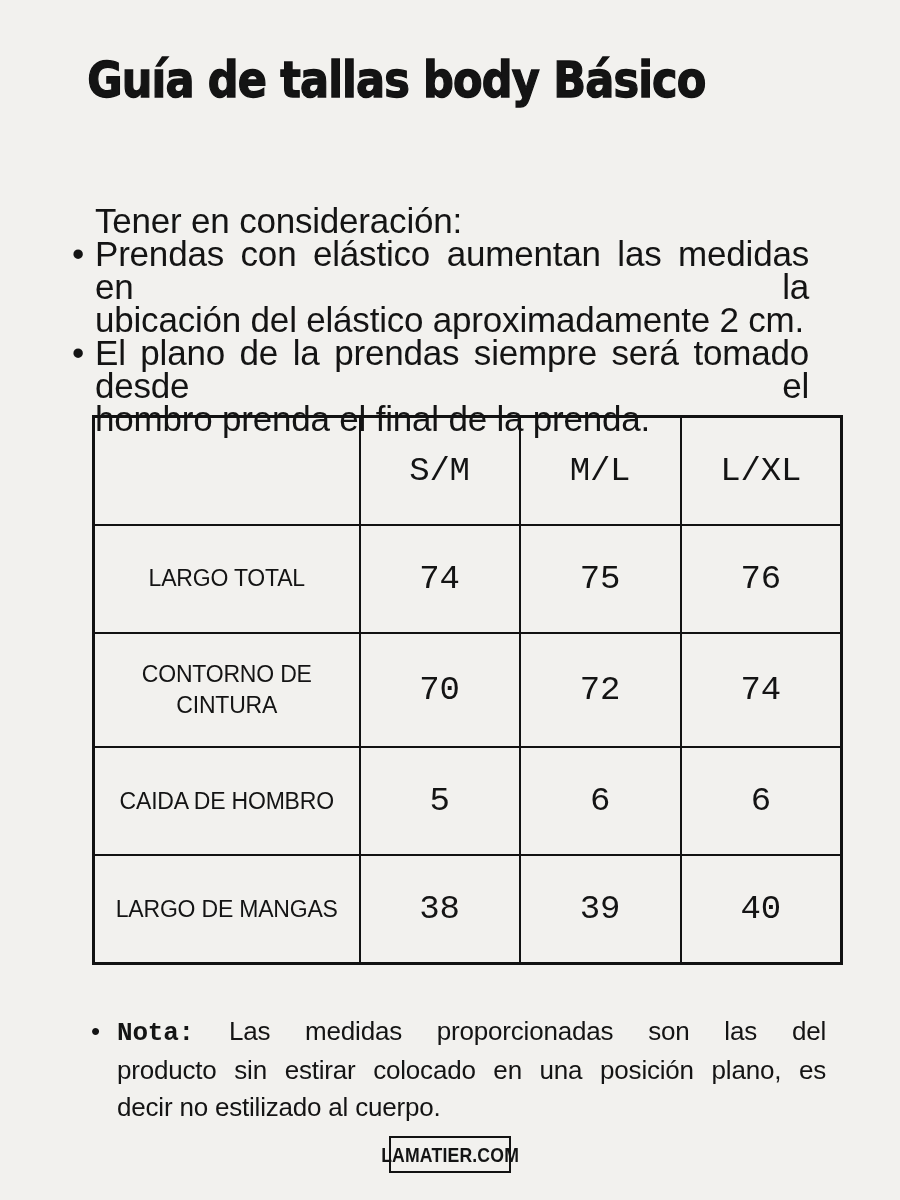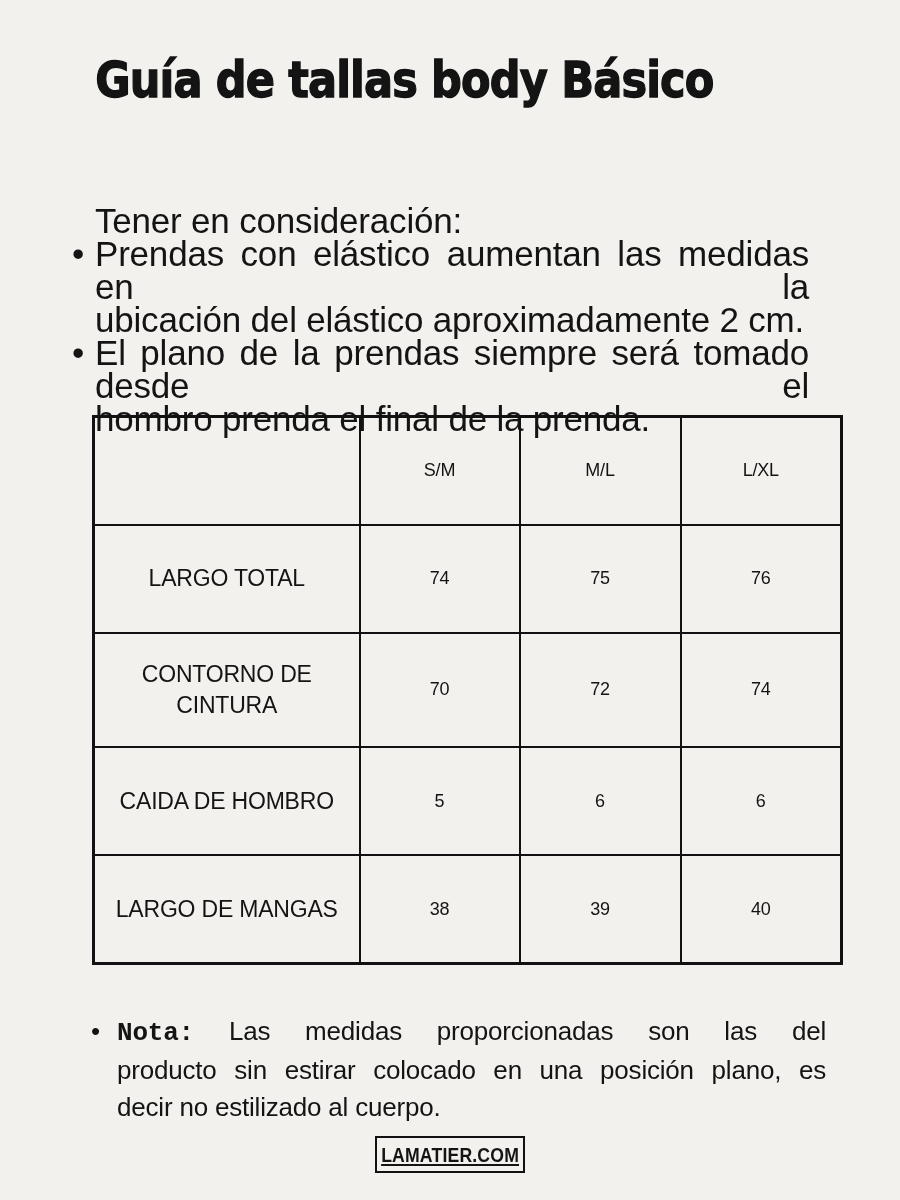--- a/index.html
+++ b/index.html
@@ -13,21 +13,21 @@
     position: relative;
     width: 900px;
     height: 1200px;
     overflow: hidden;
   }
 
   
   .title-wrap {
     position: absolute;
     top: 52px;
-    left: 16px;
+    left: 8px;
     width: 720px;
     text-align: center;
     padding-left: 37px;
   }
   .title {
     display: inline-block;
     font-family: "DejaVu Sans", sans-serif;
     font-weight: bold;
     font-size: 49px;
     line-height: 58px;
@@ -74,48 +74,47 @@
     text-align: center;
     vertical-align: middle;
     letter-spacing: -0.2px;
   }
   .size-table tr { height: 91px; }
   td.label-cell {
     font-size: 23px;
     line-height: 31px;
     padding: 16px 12px;
   }
-  td.header-cell, td.value-cell { font-size: 18px; }
+  td.header-cell, td.value-cell { font-size: 34px; font-family: Liberation Mono, monospace; }
 
   
   .note {
     position: absolute;
     top: 1013px;
     left: 117px;
     width: 709px;
     font-size: 26px;
     line-height: 37px;
     letter-spacing: -0.2px;
   }
   .note .dot { left: -26px; }
   .note strong { font-weight: bold; font-family: Liberation Mono, monospace; }
 
   
   .badge {
     position: absolute;
     top: 1136px;
     left: 50%;
     transform: translateX(-50%);
-    width: 150px;
+    width: 122px;
     height: 37px;
     border: 2px solid #121212;
     display: flex;
     align-items: center;
     justify-content: center;
-    text-decoration: underline;
   }
   .badge-text {
     display: inline-block;
     font-weight: bold;
     font-size: 21px;
     white-space: nowrap;
     transform: scaleX(0.84);
     transform-origin: center;
     letter-spacing: 0.2px;
   }

